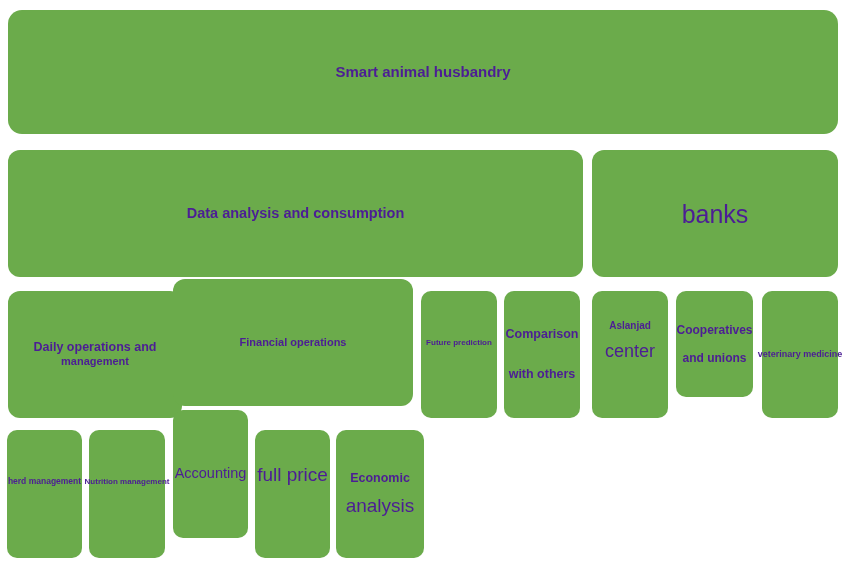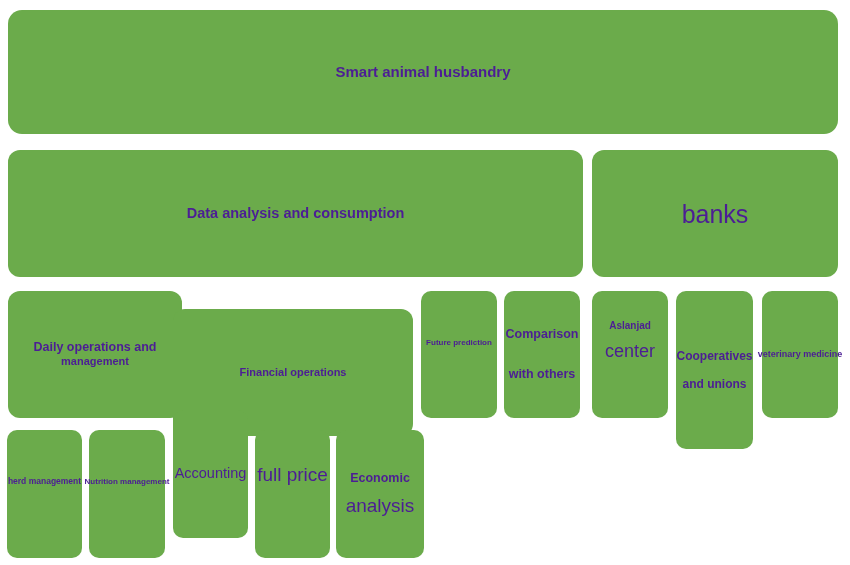--- a/index.html
+++ b/index.html
@@ -58,39 +58,39 @@
 
   <div class="tile" style="left:592px; top:150px; width:246px; height:127px; gap:24px;">
     <span class="big fs25">banks</span>
   </div>
 
   <div class="tile" style="left:8px; top:291px; width:174px; height:127px; gap:0;">
     <span class="lbl fs125">Daily operations and</span>
     <span class="lbl fs11">management</span>
   </div>
 
-  <div class="tile" style="left:173px; top:309px; width:240px; height:127px;">
+  <div class="tile" style="left:173px; top:279px; width:240px; height:127px;">
     <span class="lbl fs11">Financial operations</span>
   </div>
 
   <div class="tile r10" style="left:421px; top:291px; width:76px; height:127px; padding-bottom:24px;">
     <span class="lbl fs8">Future prediction</span>
   </div>
 
   <div class="tile r10" style="left:504px; top:291px; width:76px; height:127px; gap:25px;">
     <span class="lbl fs125">Comparison</span>
     <span class="lbl fs125">with others</span>
   </div>
 
   <div class="tile r10" style="left:592px; top:291px; width:76px; height:127px; gap:9px; padding-bottom:26px;">
     <span class="lbl fs10">Aslanjad</span>
     <span class="big fs18">center</span>
   </div>
 
-  <div class="tile r10" style="left:676px; top:291px; width:77px; height:158px; gap:14px;">
+  <div class="tile r10" style="left:676px; top:291px; width:77px; height:106px; gap:14px;">
     <span class="lbl fs12">Cooperatives</span>
     <span class="lbl fs12">and unions</span>
   </div>
 
   <div class="tile r10" style="left:762px; top:291px; width:76px; height:127px;">
     <span class="lbl fs9">veterinary medicine</span>
   </div>
 
   <div class="tile r10" style="left:7px; top:430px; width:75px; height:128px; padding-bottom:26px;">
     <span class="lbl fs85">herd management</span>

